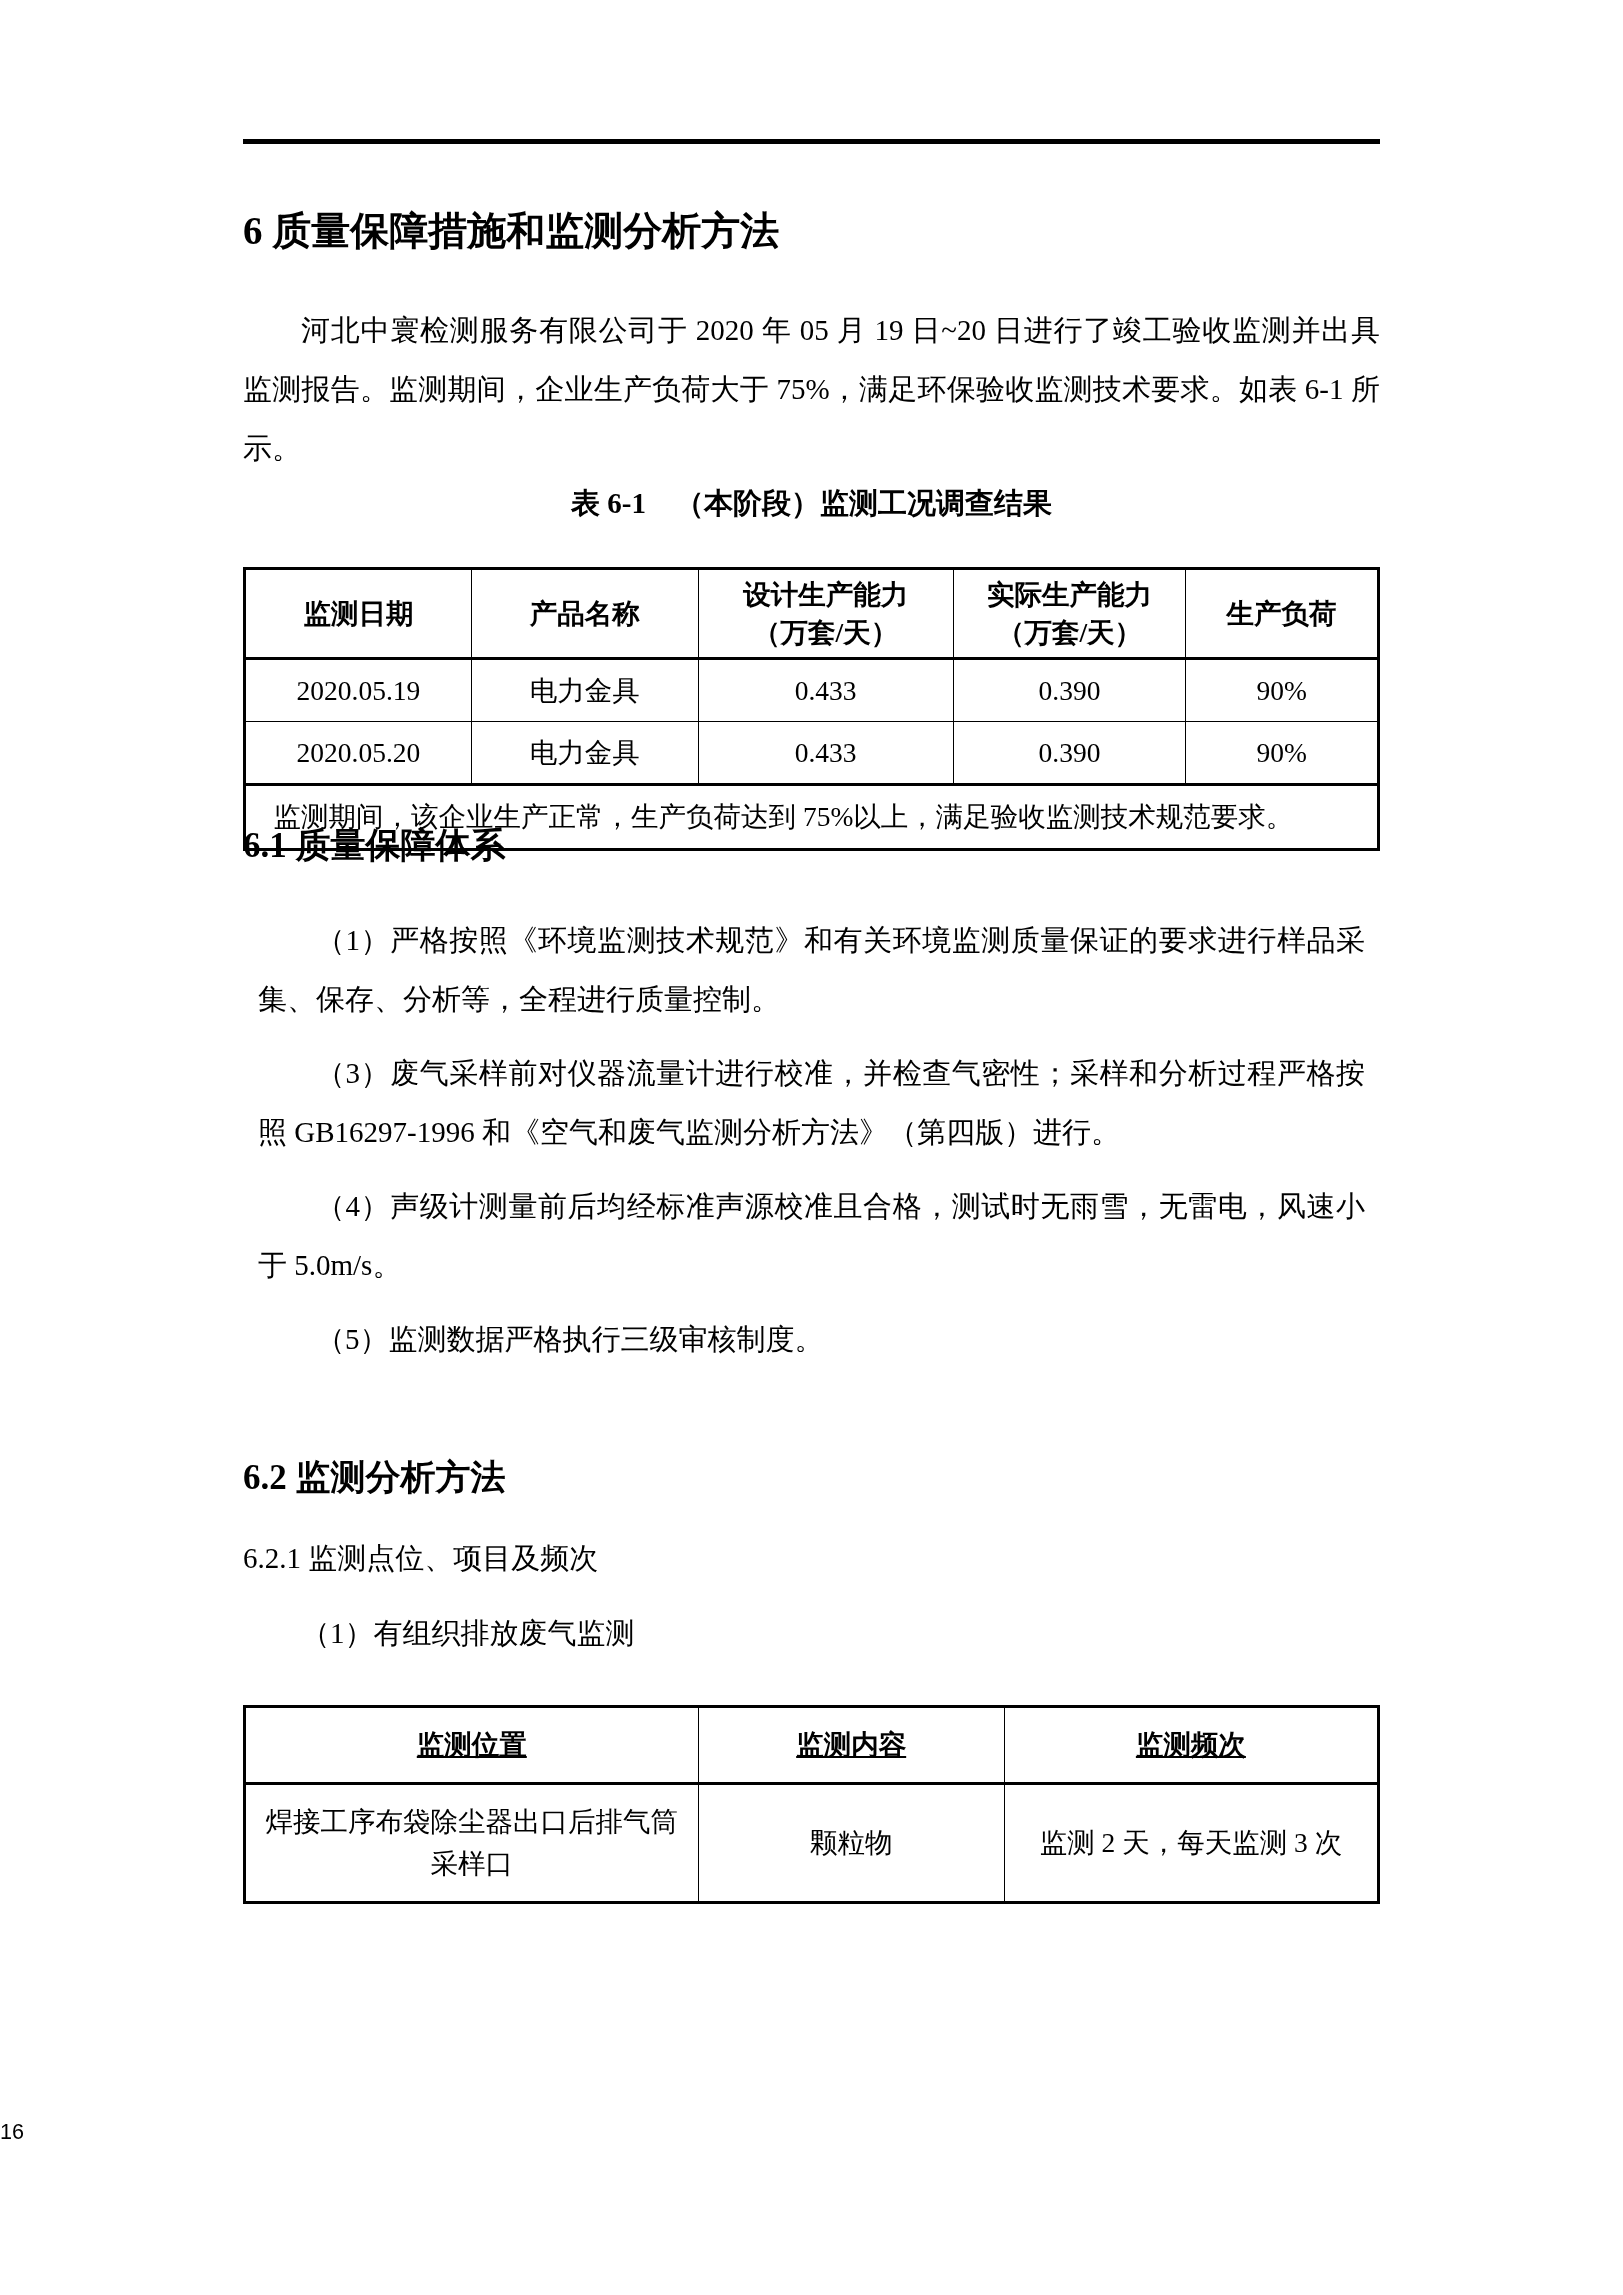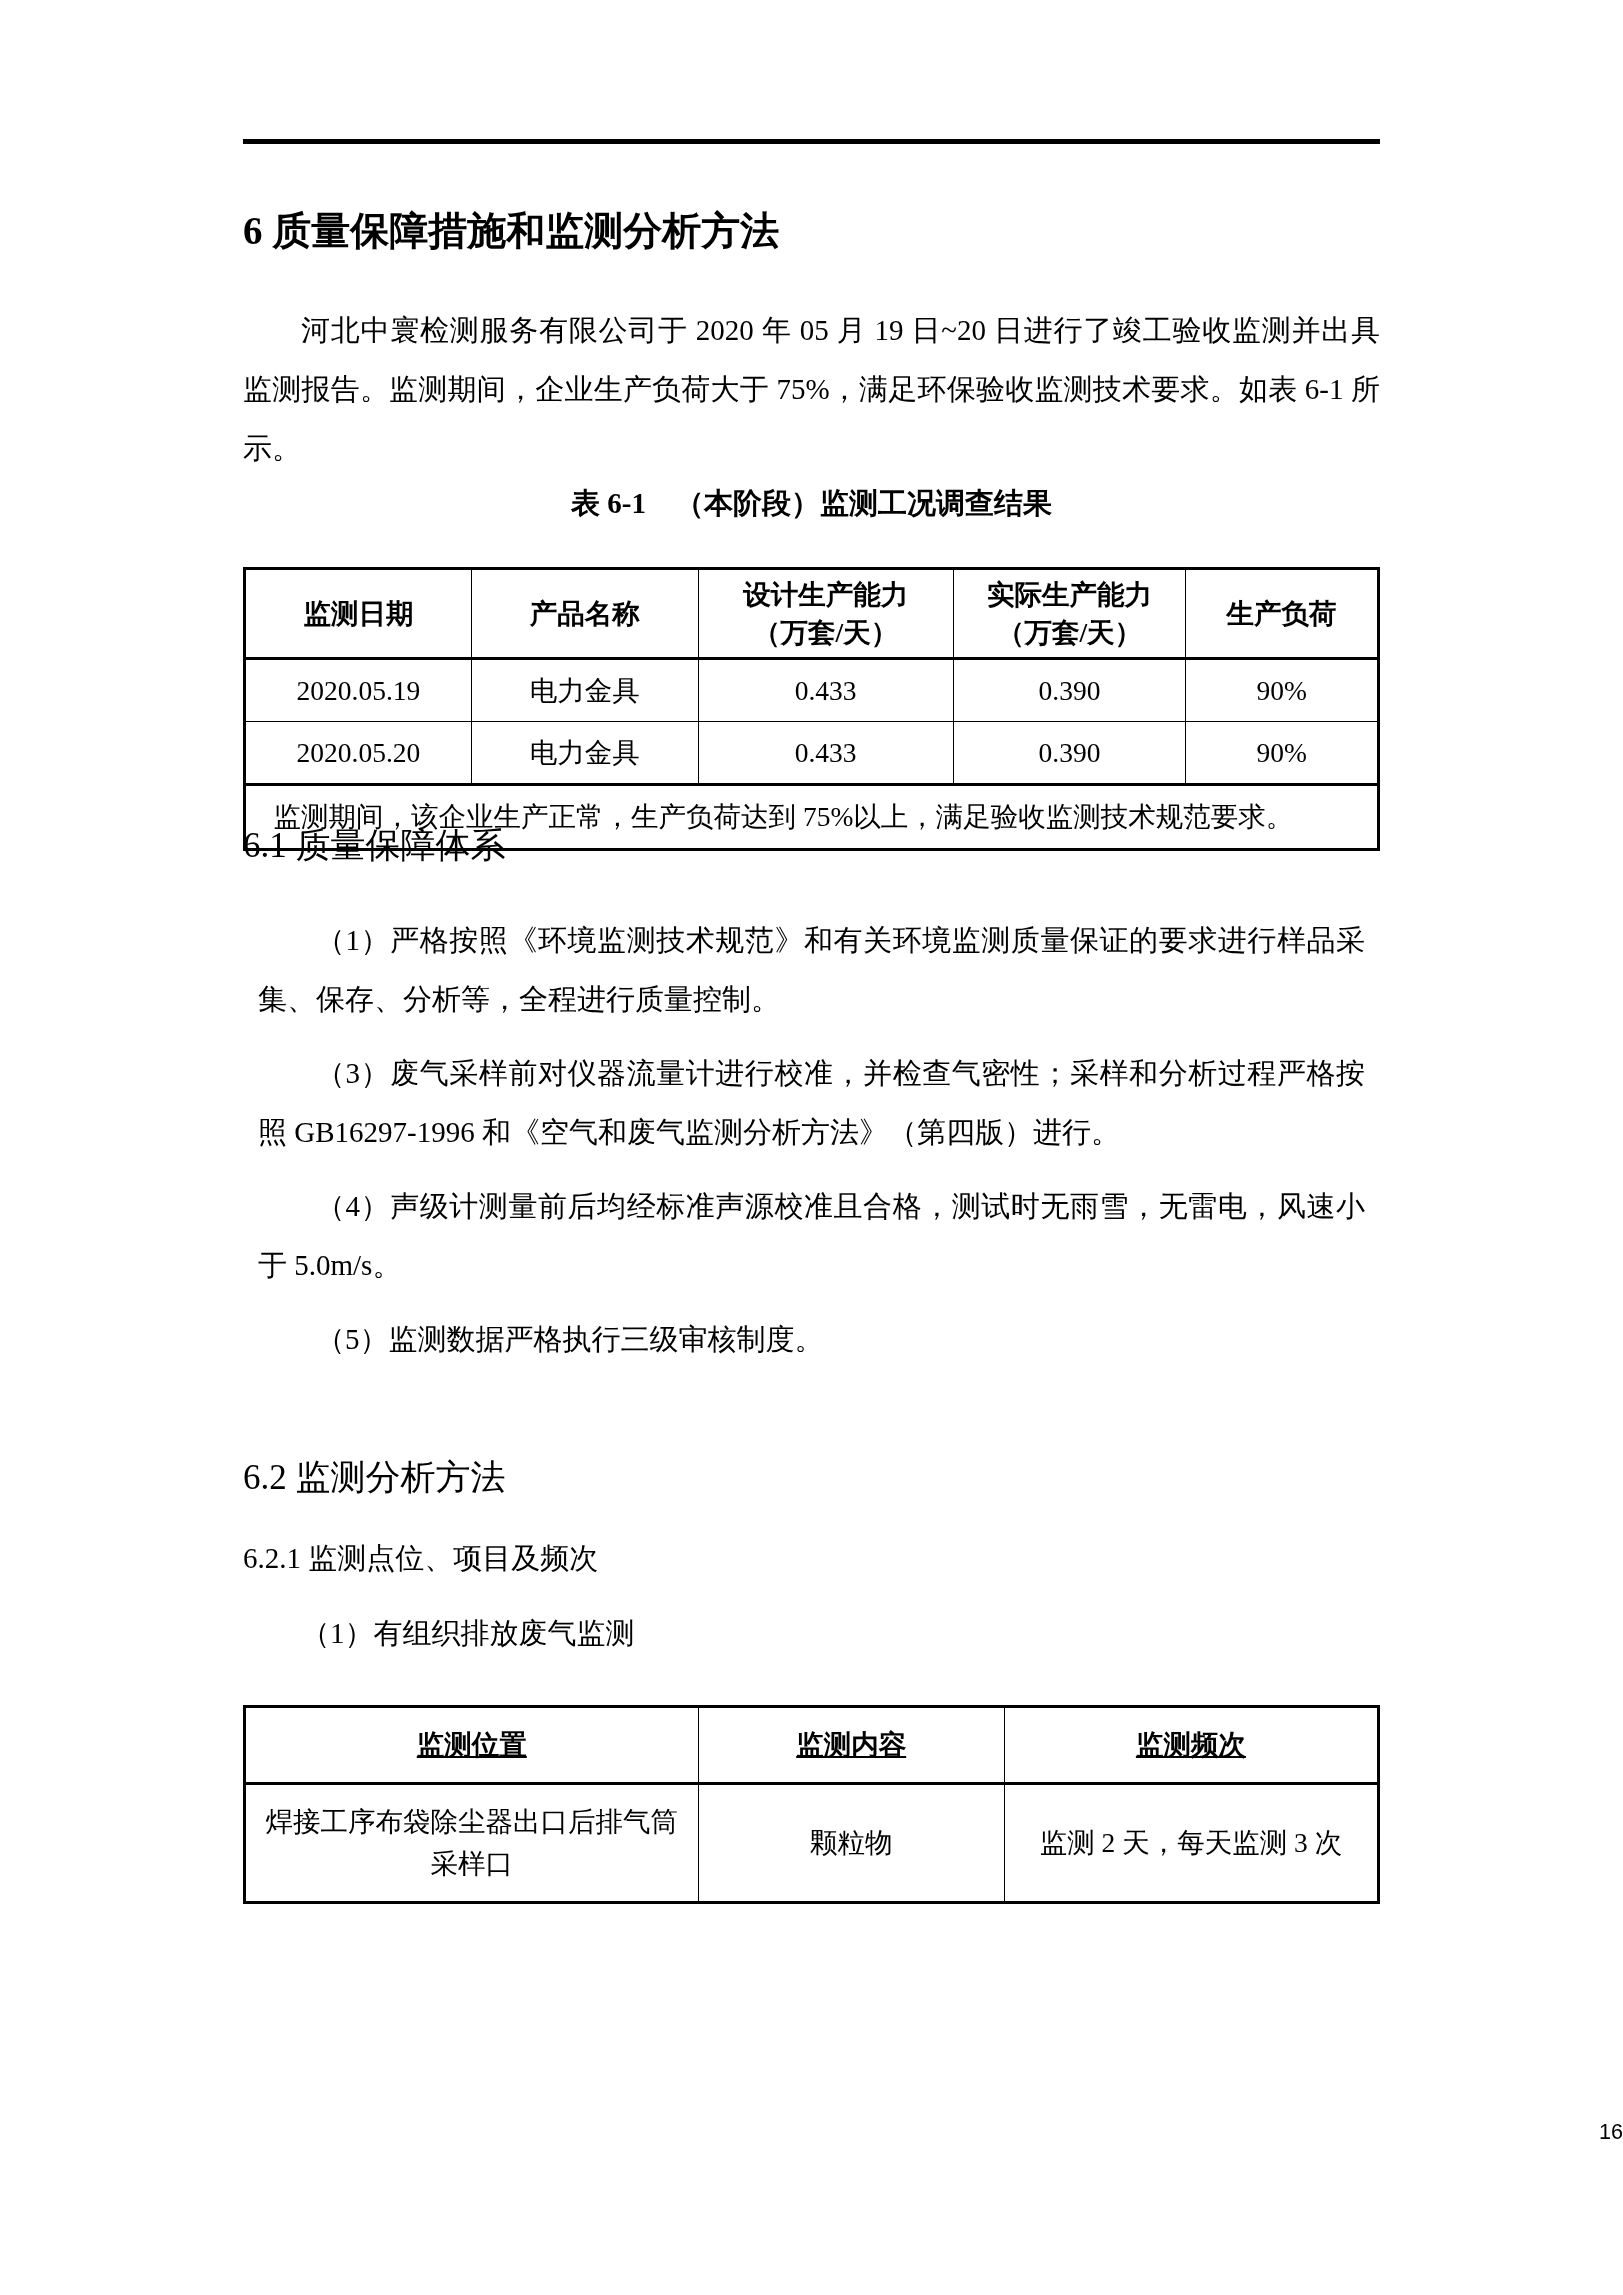--- a/index.html
+++ b/index.html
@@ -38,21 +38,21 @@
   }
 
   
   .h1 {
     top: 204px;
     left: 243px;
     font-size: 39px;
     font-weight: bold;
     white-space: nowrap;
   }
-  .h2 { font-size: 35px; font-weight: normal; white-space: nowrap; left: 243px; }
+  .h2 { font-size: 35px; font-weight: bold; white-space: nowrap; left: 243px; }
   .h2-61 { top: 822px; }
   .h2-62 { top: 1454px; }
   .h3-621 {
     top: 1539px;
     left: 243px;
     font-size: 29px;
     white-space: nowrap;
   }
 
   
@@ -113,21 +113,21 @@
   }
   .t62 { top: 1705px; left: 243px; border: 3.3px solid #000; }
   .t62 thead th { border-bottom: 3.3px solid #000; font-weight: bold; height: 74px; text-decoration: underline; }
   .t62 tbody td { height: 116px; line-height: 42px; }
 
   
   .page-num {
     top: 2119px;
     left: 0;
     width: 1623px;
-    text-align: right;
+    text-align: left;
     font-size: 21.6px;
     font-family: "Liberation Sans", "DejaVu Sans", sans-serif;
   }
 </style>
 </head>
 <body>
 
 <div class="page">
 
   <div class="abs header-rule"></div>

